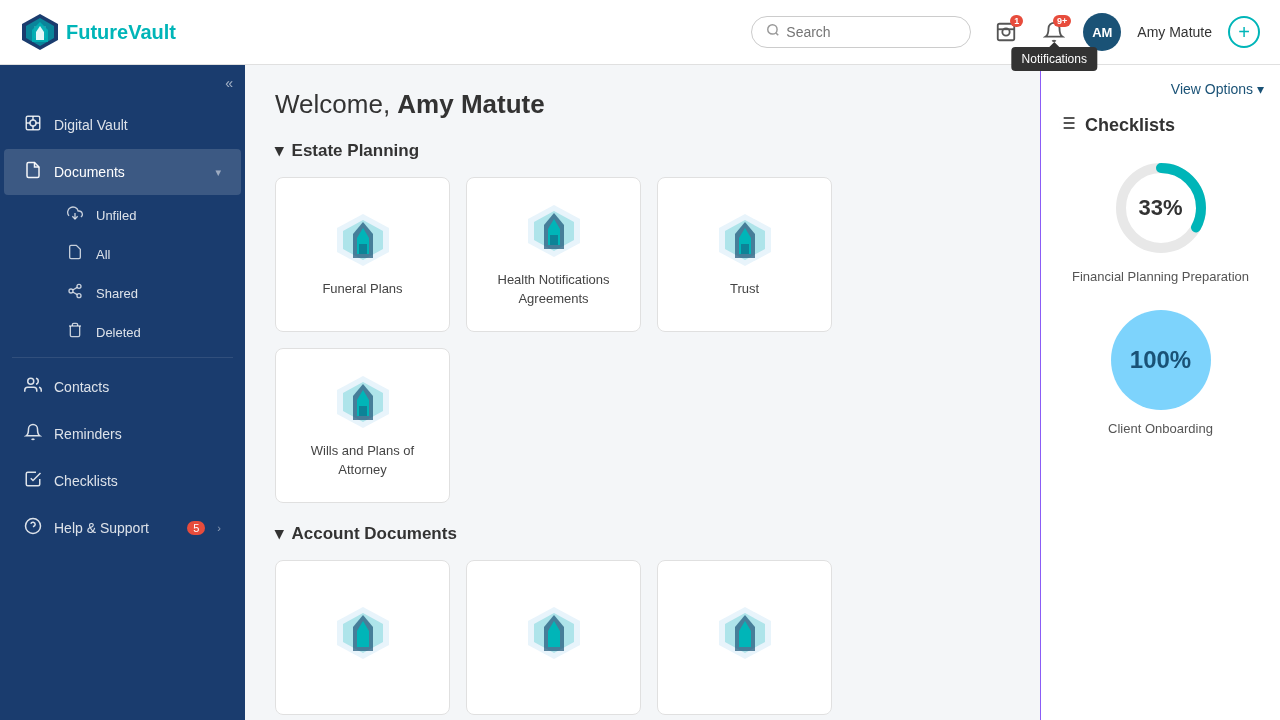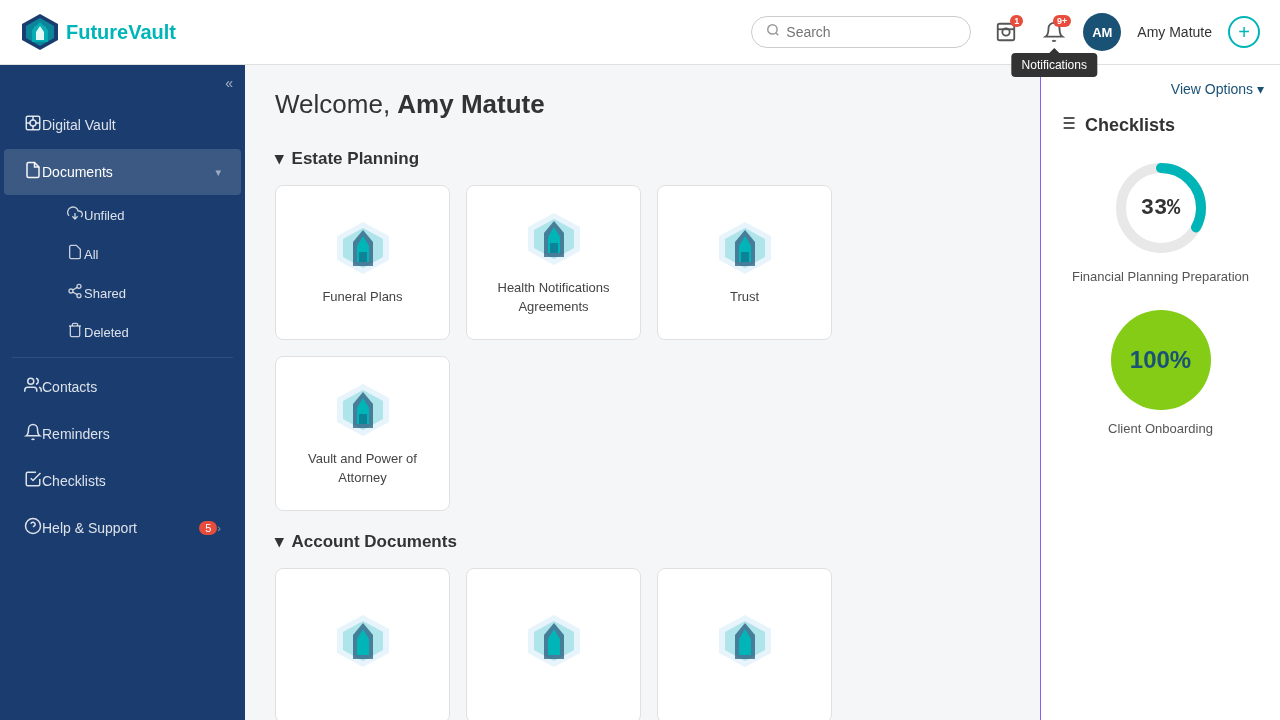--- a/index.html
+++ b/index.html
@@ -94,21 +94,21 @@
       background: none;
       color: #00b5b8;
       font-size: 20px;
       cursor: pointer;
       display: flex; align-items: center; justify-content: center;
       line-height: 1;
     }
     
     .notif-tooltip {
       position: absolute;
-      top: 40px;
+      top: 34px;
       left: 50%;
       transform: translateX(-50%);
       background: #333;
       color: #fff;
       font-size: 12px;
       padding: 5px 10px;
       border-radius: 4px;
       white-space: nowrap;
       pointer-events: none;
     }
@@ -146,20 +146,21 @@
       background: none;
       border: none;
       color: rgba(255,255,255,0.6);
       cursor: pointer;
       font-size: 14px;
     }
     .sidebar-nav { flex: 1; }
     .nav-item {
       display: flex;
       align-items: center;
+      gap: 12px;
       padding: 12px 20px;
       color: rgba(255,255,255,0.85);
       font-size: 14px;
       cursor: pointer;
       border-radius: 4px;
       margin: 1px 4px;
       position: relative;
     }
     .nav-item.active { background: rgba(255,255,255,0.15); color: #fff; }
     .nav-item .nav-icon { width: 18px; text-align: center; font-size: 16px; flex-shrink: 0; }
@@ -185,21 +186,21 @@
     }
     .content-main {
       flex: 1;
       padding: 24px 30px;
       overflow-y: auto;
     }
     .welcome-header {
       font-size: 26px;
       font-weight: 400;
       color: #333;
-      margin-bottom: 28px;
+      margin-bottom: 20px;
     }
     .welcome-header strong { font-weight: 700; }
 
     .section-header {
       display: flex;
       align-items: center;
       gap: 8px;
       font-size: 17px;
       font-weight: 600;
       color: #333;
@@ -255,35 +256,34 @@
       font-weight: 600;
       color: #333;
       margin-bottom: 20px;
     }
     .checklist-item { margin-bottom: 24px; text-align: center; }
     .circle-container {
       position: relative;
       width: 100px;
       height: 100px;
       margin: 0 auto 10px;
-      font-family: Liberation Mono, monospace;
     }
     .circle-container svg { width: 100%; height: 100%; transform: rotate(-90deg); }
     .circle-bg { fill: none; stroke: #e8e8e8; stroke-width: 10; }
     .circle-fill-33 { fill: none; stroke: #00b5b8; stroke-width: 10; stroke-dasharray: 83 251; stroke-linecap: round; }
     .circle-text {
       position: absolute;
       top: 50%; left: 50%;
       transform: translate(-50%, -50%);
       font-size: 22px;
       font-weight: 700;
       color: #333;
     }
     .circle-100-bg {
-      background: #84cc16;
+      background: #7dd3fc;
       border-radius: 50%;
       width: 100px;
       height: 100px;
       margin: 0 auto 10px;
       display: flex; align-items: center; justify-content: center;
     }
     .circle-100-text { font-size: 24px; font-weight: 700; color: #1a5276; }
     .checklist-label { font-size: 13px; color: #555; line-height: 1.4; }
 
     
@@ -520,21 +520,21 @@
         </div>
 
         <div class="doc-card">
           <svg class="doc-card-icon" viewBox="0 0 60 60" xmlns="http://www.w3.org/2000/svg">
             <polygon points="30,4 56,18 56,42 30,56 4,42 4,18" fill="#e8f4fb"></polygon>
             <polygon points="30,10 50,21 50,39 30,50 10,39 10,21" fill="#00b5b8" opacity="0.25"></polygon>
             <path d="M20 24 L30 12 L40 24 L40 48 L20 48 Z" fill="#1a5276" opacity="0.7"></path>
             <path d="M24 28 L30 18 L36 28 L36 44 L24 44 Z" fill="#00b5b8"></path>
             <path d="M26 44 L26 34 L34 34 L34 44 Z" fill="#1a5276" opacity="0.5"></path>
           </svg>
-          <span class="doc-card-label">Vault and Power of Attorney</span>
+          <span class="doc-card-label">Wills and Plans of Attorney</span>
         </div>
 
       </div>
 
       <div class="section-header">
         <span>▾</span>
         <span>Account Documents</span>
       </div>
 
       <div class="cards-grid">

